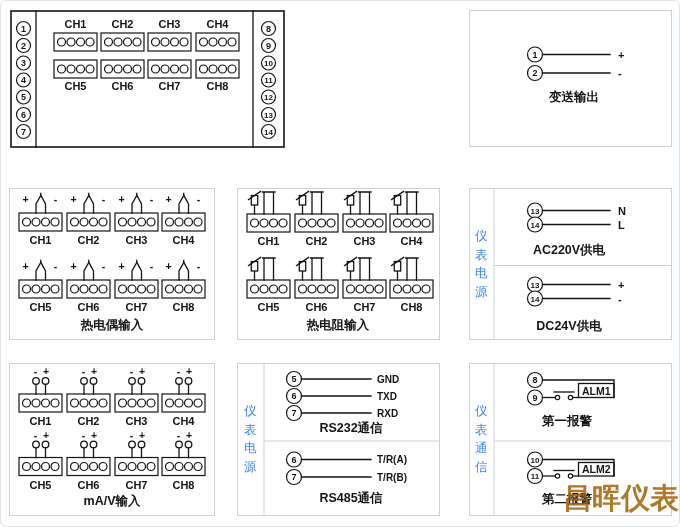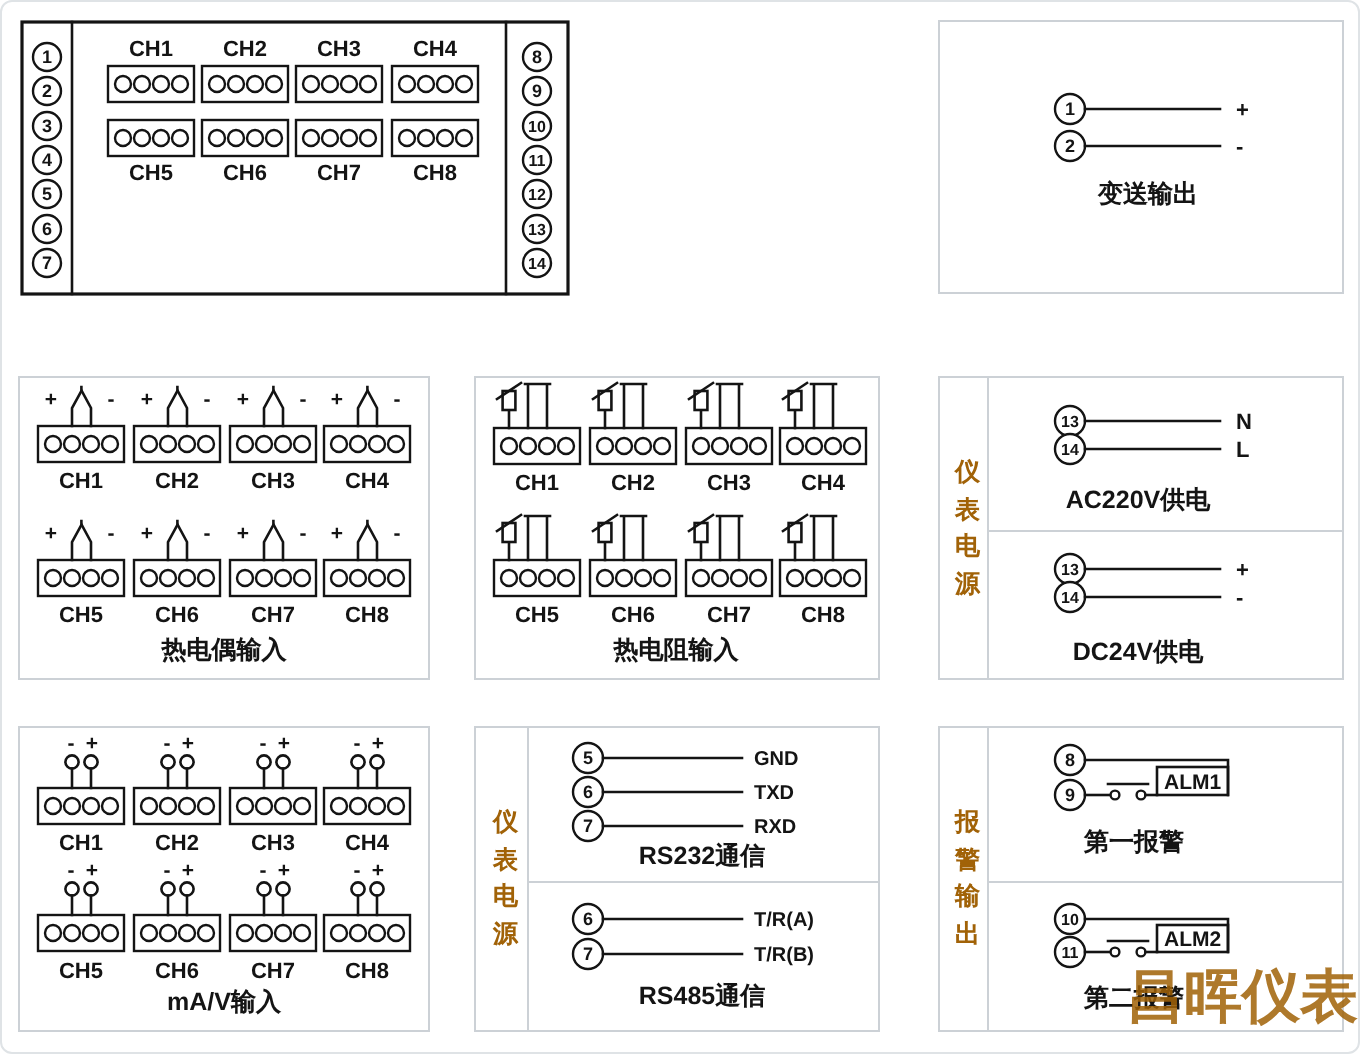--- a/index.html
+++ b/index.html
@@ -13,22 +13,22 @@
   .t-ch{font-size:11px;font-weight:700;text-anchor:middle}
   .t-title{font-size:12.5px;font-weight:700;text-anchor:middle}
   .t-sign{font-size:10.5px;font-weight:700;text-anchor:middle}
   .t-lbl{font-size:11px;font-weight:700}
   .t-lbl-s{font-size:10px;font-weight:700}
   .t-relay{font-size:10.5px;font-weight:700;text-anchor:middle}
   .ln{stroke:#141414;stroke-width:1.3;fill:none;stroke-linecap:square}
   .bx{stroke:#141414;stroke-width:1.2;fill:#fff}
   .pborder{fill:#fff;stroke:#ccd1d6;stroke-width:1}
   .pline{stroke:#ccd1d6;stroke-width:1}
-  .vlabel{position:absolute;width:15px;font-size:12.5px;font-weight:700;color:#a16207;
-          line-height:18.5px;text-align:right;word-break:break-all}
+  .vlabel{position:absolute;width:15px;font-size:12.5px;font-weight:400;color:#3b82f6;
+          line-height:18.5px;text-align:left;word-break:break-all}
   .watermark{position:absolute;left:562px;top:478px;font-size:29px;font-weight:700;
              color:#a16207;letter-spacing:0;opacity:.85;white-space:nowrap}
 </style>
 </head>
 <body>
 
 <div class="page">
 
   <svg width="0" height="0">
     <defs>
@@ -339,16 +339,16 @@
       <path d="M73.5 113 H86.3" class="ln"></path>
       <circle cx="88.5" cy="113" r="2.2" class="bx"></circle>
       <circle cx="101.5" cy="113" r="2.2" class="bx"></circle>
       <path d="M85 107.5 H105" class="ln"></path>
       <path d="M103.7 113 H109.5" class="ln"></path>
       <rect x="109.5" y="99.5" width="35.5" height="13.5" class="ln"></rect>
       <text class="t-relay" x="127.3" y="110">ALM2</text>
       <text class="t-title" x="98" y="140">第二报警</text>
     </g>
   </svg>
-  <div class="vlabel" style="left:474px;top:401px">报警输出</div>
+  <div class="vlabel" style="left:474px;top:401px">仪表通信</div>
 
   <div class="watermark">昌晖仪表</div>
 </div>
 
 </body></html>

